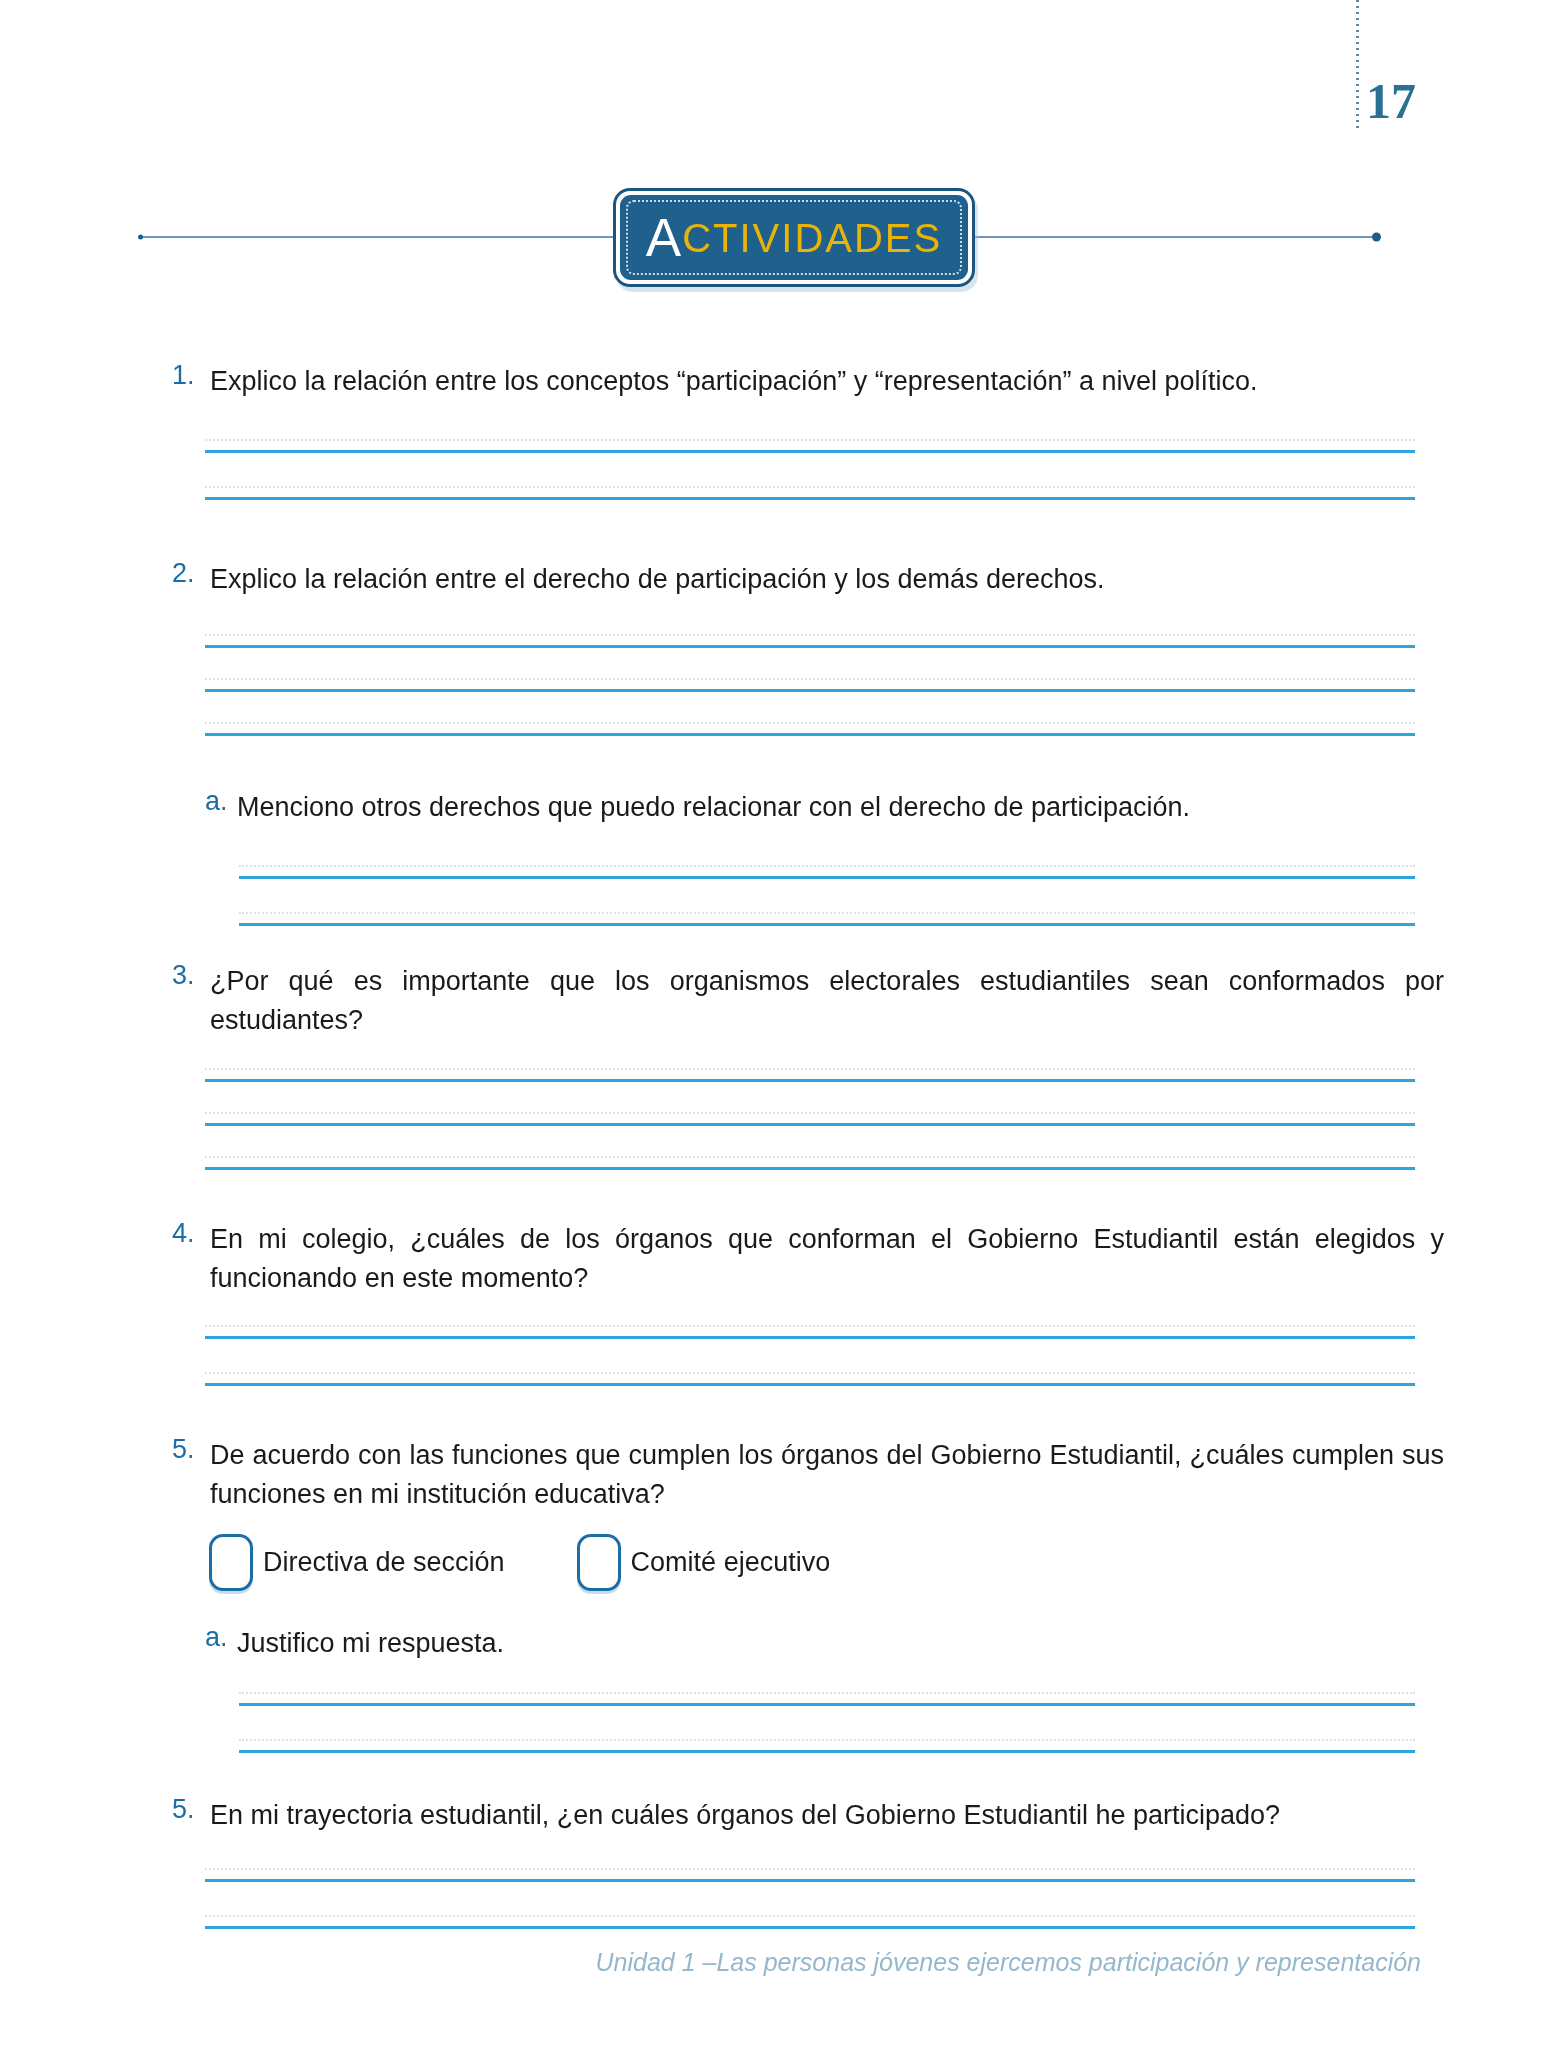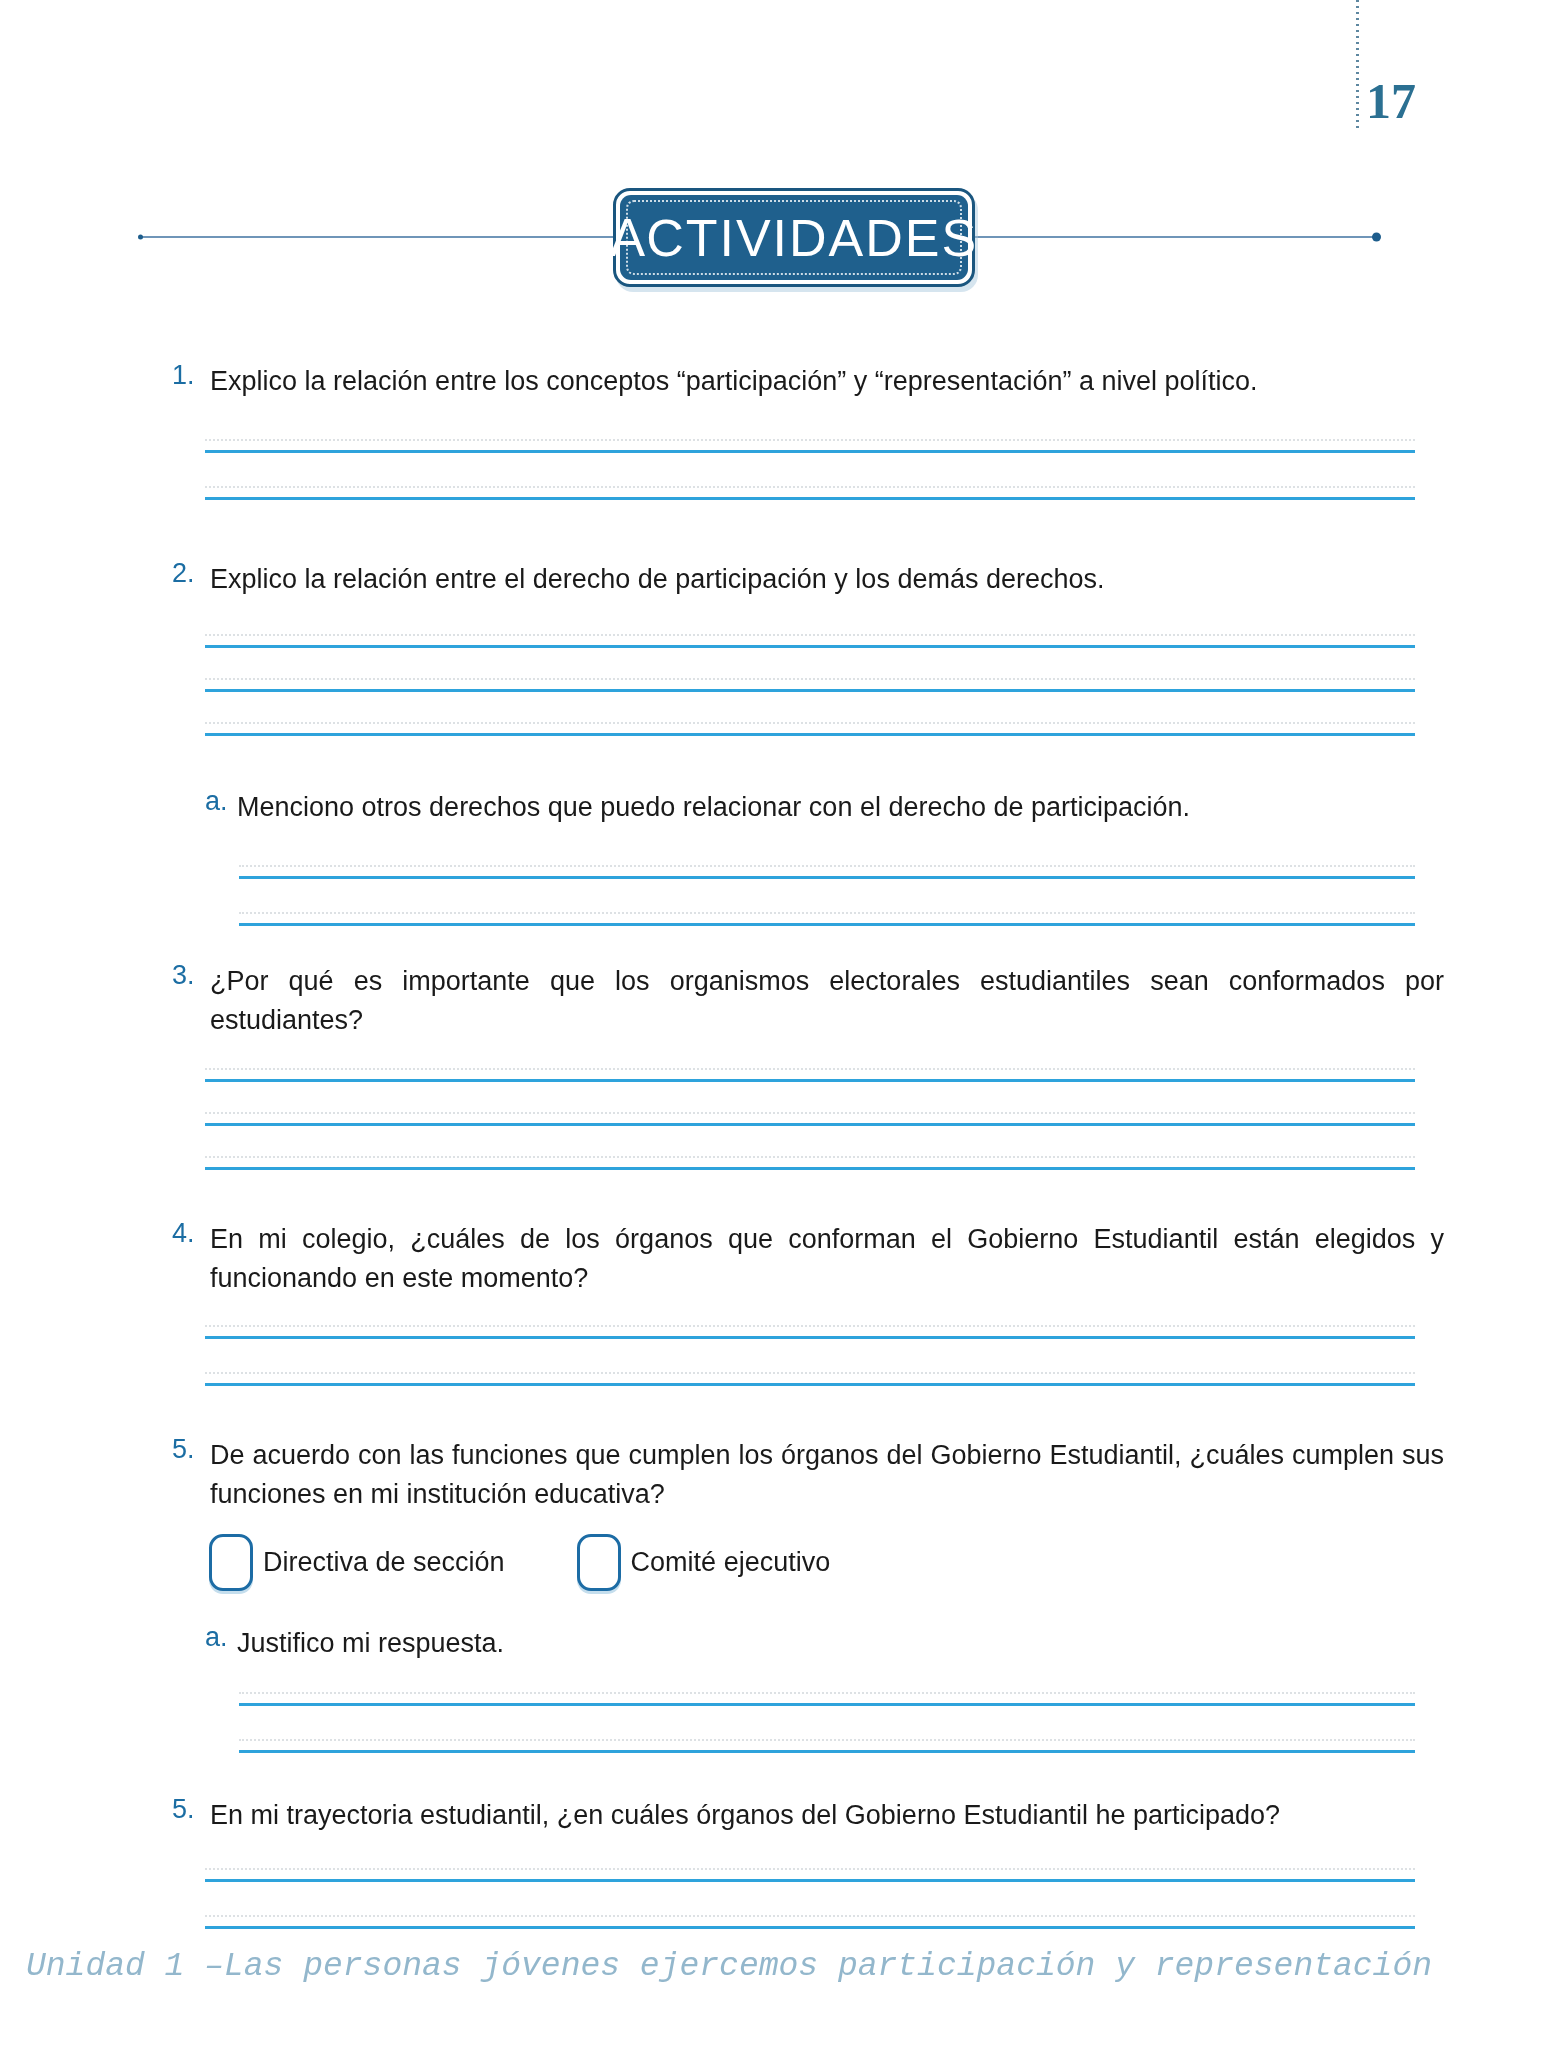--- a/index.html
+++ b/index.html
@@ -61,21 +61,21 @@
   .badge-dotted {
     width: 100%; height: 100%;
     border: 2px dotted rgba(255,255,255,0.78);
     border-radius: 8px;
     display: flex; align-items: center; justify-content: center;
   }
   .badge-initial {
     color: #ffffff; font-size: 53px; line-height: 1; letter-spacing: 1px;
   }
   .badge-rest {
-    color: #ffffff; font-size: 52px; line-height: 1; letter-spacing: 2px;
+    color: #eab308; font-size: 40px; line-height: 1; letter-spacing: 2px;
   }
 
   
   .q {
     position: absolute;
     left: 172px;
     width: 1272px;
     color: #1a1a1a;
     font-size: 27px;
     line-height: 39px;
@@ -116,24 +116,24 @@
     border: 3px solid #1c6ca5;
     border-radius: 14px;
     background: #ffffff;
     box-shadow: 0 3px 0 rgba(140, 190, 220, 0.5);
   }
   .cb-label { font-size: 27px; color: #1a1a1a; }
 
   
   .footer {
     position: absolute;
-    top: 1948px; right: 132px;
-    font-family: Liberation Mono, monospace;
+    top: 1948px; right: 143px;
+    font-family: Liberation Sans, sans-serif;
     font-style: italic;
-    font-size: 33px;
+    font-size: 25px;
     color: #93b7cc;
   }
 </style>
 </head>
 <body>
 
 <div class="page">
 
   <div class="dotted-edge"></div>
   <div class="page-number">17</div>

